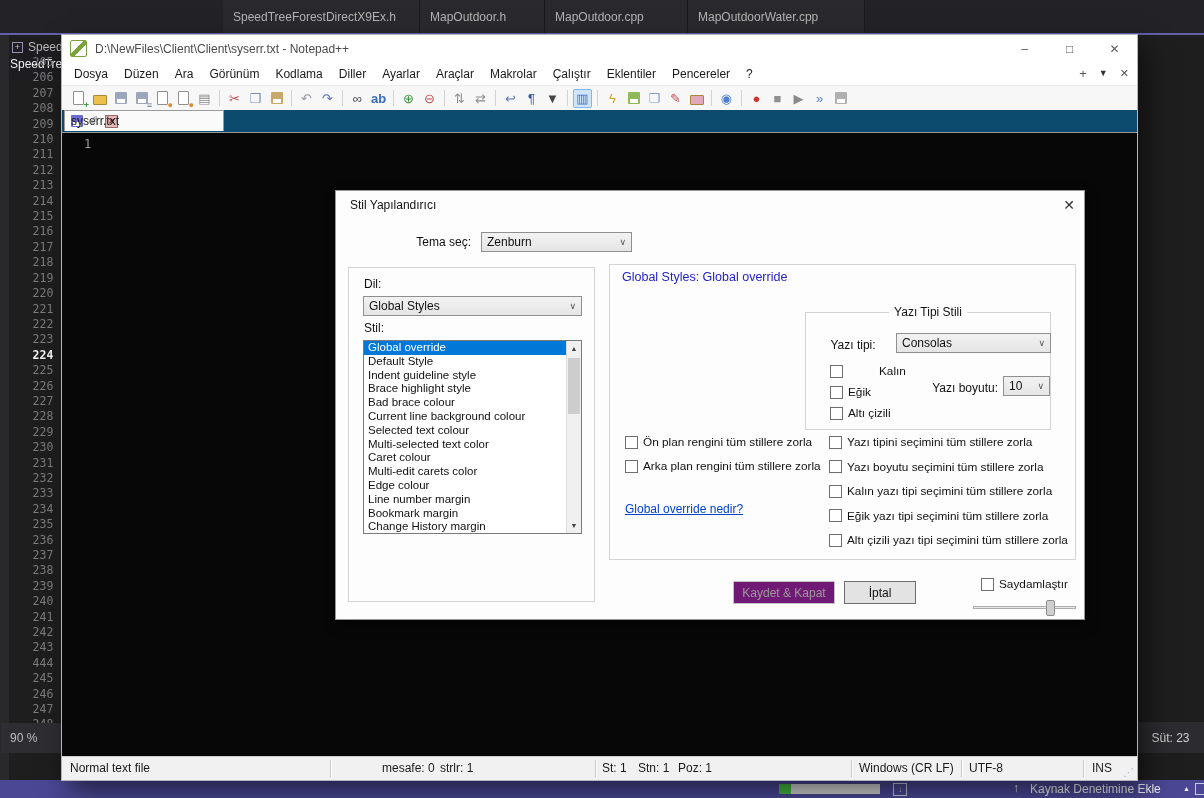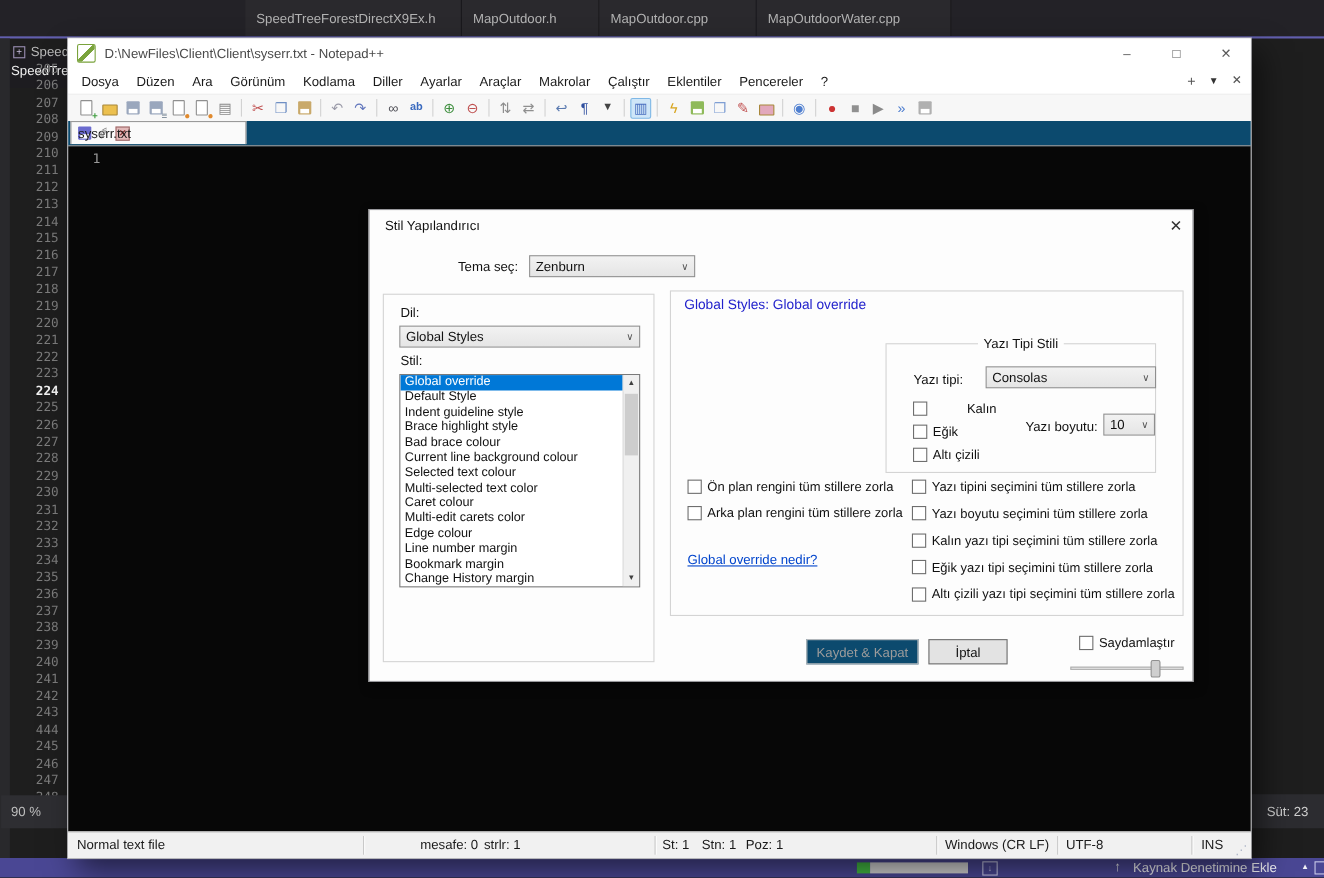--- a/index.html
+++ b/index.html
@@ -47,21 +47,21 @@
   .npp-menubar .mi{padding:0 8px;font-size:12px;color:#1a1a1a;}
   .npp-tabctl{position:absolute;right:8px;top:0;height:23px;display:flex;align-items:center;gap:12px;color:#555;}
   .npp-tabctl span{font-size:11px;line-height:1;}
   .npp-toolbar{height:24px;background:#f7f7f7;border-top:1px solid #ececec;display:flex;align-items:center;
                padding-left:6px;flex:0 0 auto;}
   .sep{width:1px;height:16px;background:#d2d2d2;margin:0 4px;}
   .tbi{width:19px;height:19px;display:inline-flex;align-items:center;justify-content:center;position:relative;
        border-radius:2px;margin:0 1px;box-sizing:border-box;}
   .tbi.active{background:#cfe6f8;border:1px solid #7fb8e6;}
   .tbi .g{font-size:13px;line-height:1;}
-  .tbi .g.small{font-size:10px;font-weight:bold;}
+  .tbi .g.small{font-size:13px;font-weight:bold;}
   .tbi .pg{width:11px;height:14px;background:#fff;border:1px solid #8f8f8f;border-radius:1px;box-sizing:border-box;}
   .tbi .fd{width:14px;height:10px;border:1px solid #a8873a;border-radius:1px;margin-top:3px;box-sizing:border-box;}
   .tbi .fl{width:12px;height:12px;border-radius:1px;position:relative;}
   .tbi .fl::after{content:"";position:absolute;left:2px;right:2px;bottom:1px;height:4px;background:#fff;}
   .tbi .bd{position:absolute;right:-1px;bottom:-2px;font-size:9px;font-weight:bold;line-height:1;}
   .npp-tabbar{height:22px;background:#0c4a6e;border-bottom:1px solid #9a9a9a;display:flex;align-items:flex-start;flex:0 0 auto;}
   .npp-doctab{margin-left:2px;width:160px;height:21px;background:#fafafa;border:1px solid #9a9a9a;border-bottom:none;
               display:flex;align-items:center;gap:6px;padding:0 6px;box-sizing:border-box;}
   .npp-doctab .fl{width:12px;height:12px;background:#6b6bcf;border-radius:1px;position:relative;}
   .npp-doctab .fl::after{content:"";position:absolute;left:2px;right:2px;bottom:1px;height:4px;background:#fff;}
@@ -97,21 +97,21 @@
   .lst-item.selected{background:#0078d7;color:#fff;}
   .sb{position:absolute;right:0;top:0;width:15px;height:100%;background:#f0f0f0;border-left:1px solid #dcdcdc;box-sizing:border-box;}
   .sb .ar{position:absolute;left:0;width:14px;height:15px;display:flex;align-items:center;justify-content:center;
           font-size:7px;color:#404040;background:#f0f0f0;}
   .sb .thumb{position:absolute;left:1px;width:12px;top:17px;height:56px;background:#cdcdcd;}
   .cb{display:flex;align-items:center;gap:5px;font-size:11.8px;color:#111;white-space:nowrap;}
   .cb .bx{width:13px;height:13px;background:#fff;border:1px solid #6e6e6e;box-sizing:border-box;flex:0 0 auto;}
   .swatch{position:absolute;box-sizing:border-box;border:2px solid #1a1a1a;}
   .link{position:absolute;color:#0044cc;text-decoration:underline;font-size:12px;}
   .btn{position:absolute;display:flex;align-items:center;justify-content:center;font-size:12px;box-sizing:border-box;}
-  .btn.disabled{background:#0c4a6e;border:1px solid #c2c2c2;color:#9b9b9b;}
+  .btn.disabled{background:#701a75;border:1px solid #c2c2c2;color:#9b9b9b;}
   .btn.normal{background:#e3e3e3;border:1px solid #6f6f6f;color:#111;}
   .slider-track{position:absolute;height:3px;background:#e8e8e8;border:1px solid #adadad;box-sizing:border-box;}
   .slider-thumb{position:absolute;width:9px;height:16px;background:#cfcfcf;border:1px solid #8f8f8f;border-radius:2px;box-sizing:border-box;}
   .hdr-blue{position:absolute;color:#2222cc;font-size:12.5px;}
 </style>
 </head>
 <body>
 
 <div id="stage">
 

